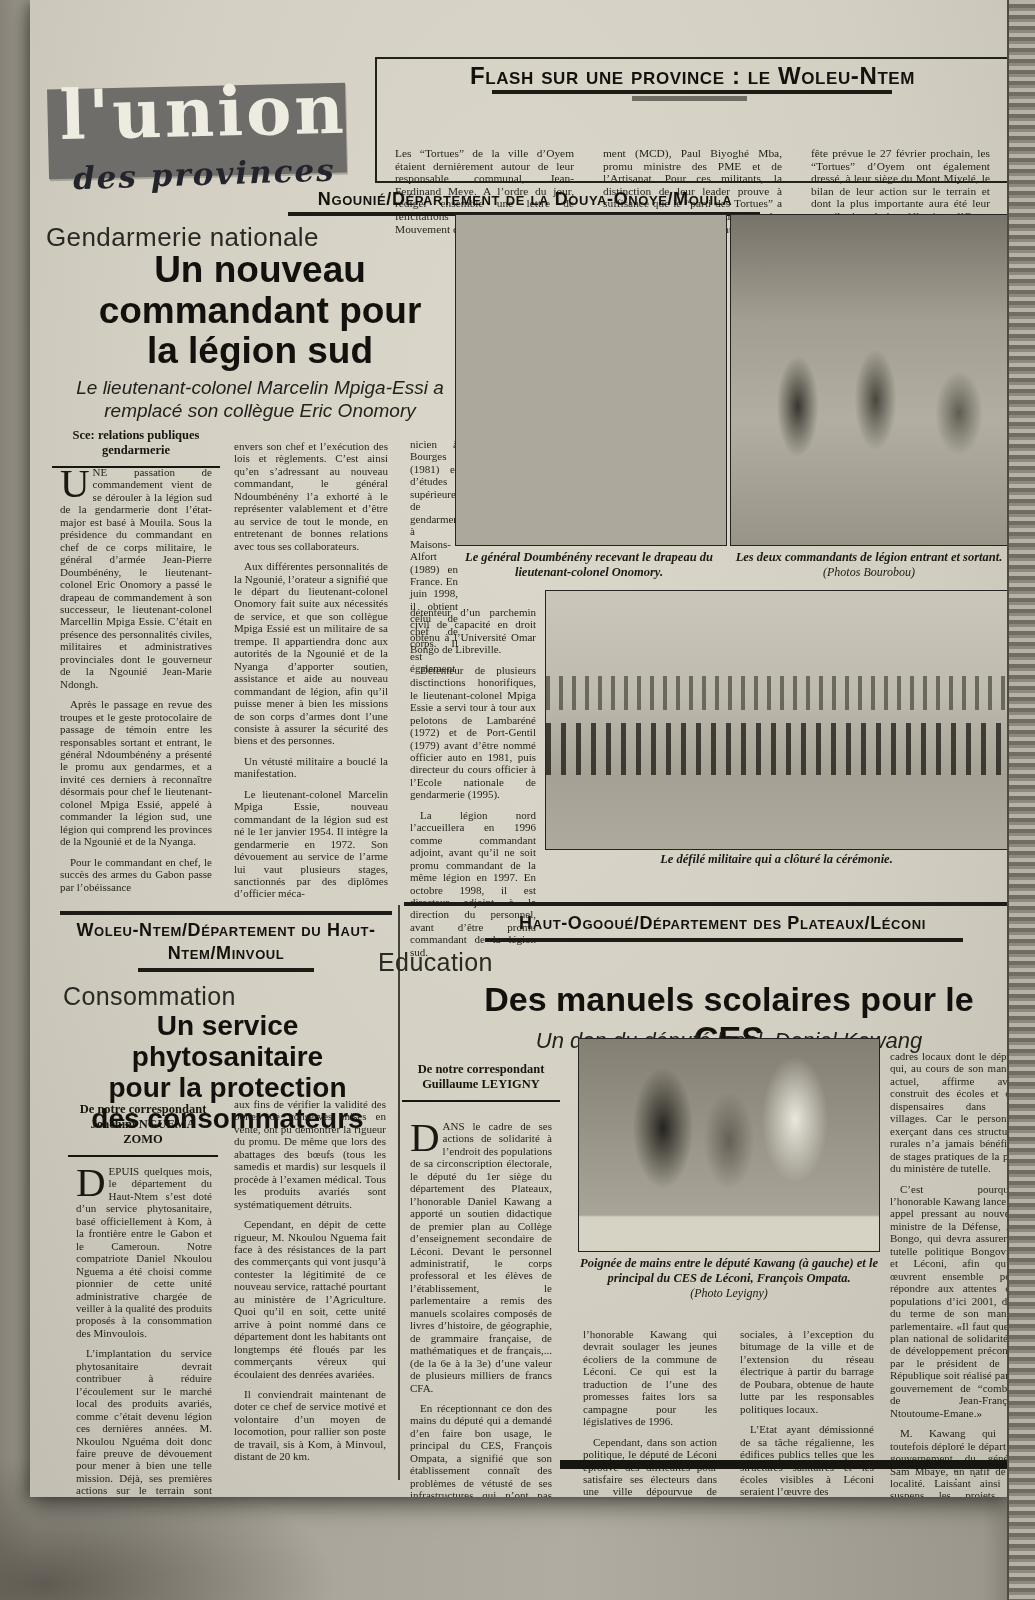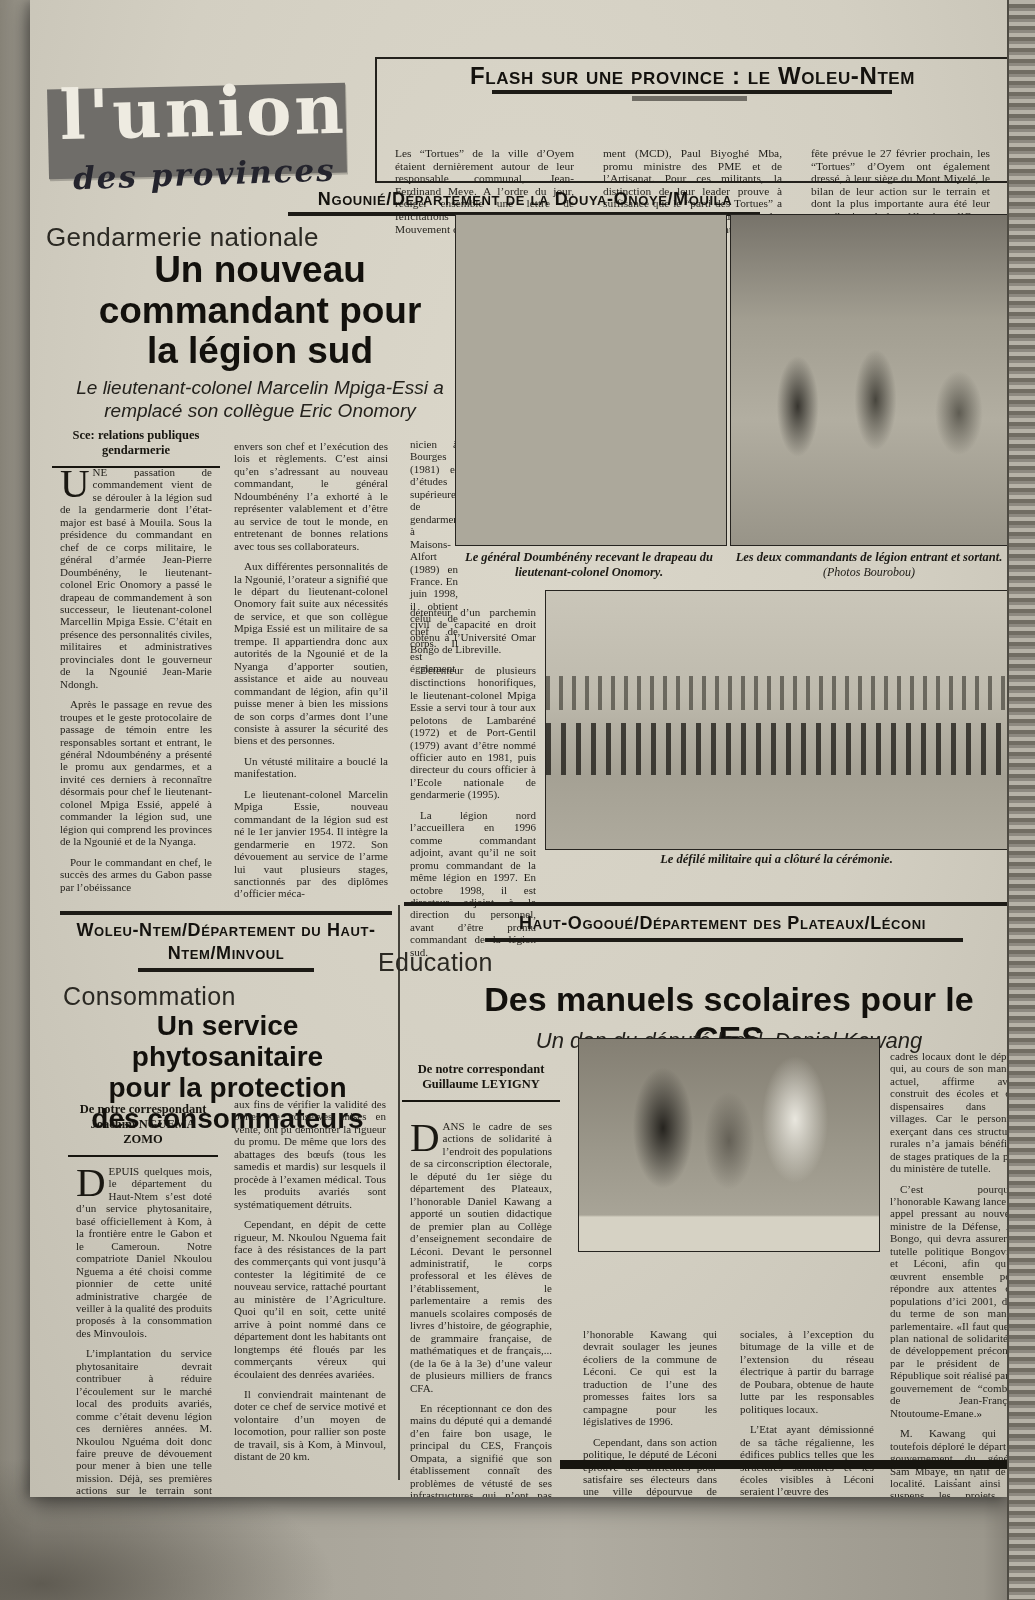--- a/index.html
+++ b/index.html
@@ -182,20 +182,24 @@
     <div class="abs subhead" style="left:420px;top:1028px;width:558px;font-size:22px;">Un don du député local, Daniel Kawang</div>
     <div class="abs byline" style="left:372px;top:1062px;width:158px;">
       <span class="hl-line">De notre correspondant</span>
       <span class="hl-line">Guillaume LEYIGNY</span>
     </div>
     <div class="abs body-text" style="left:372px;top:1112px;width:158px;height:368px;">
       <p class="lead">DANS le cadre de ses actions de solidarité à l’endroit des populations de sa circonscription électorale, le député du 1er siège du département des Plateaux, l’honorable Daniel Kawang a apporté un soutien didactique de premier plan au Collège d’enseignement secondaire de Léconi. Devant le personnel administratif, le corps professoral et les élèves de l’établissement, le parlementaire a remis des manuels scolaires composés de livres d’histoire, de géographie, de grammaire française, de mathématiques et de français,... (de la 6e à la 3e) d’une valeur de plusieurs milliers de francs CFA.</p>
       <p class="ind">En réceptionnant ce don des mains du député qui a demandé d’en faire bon usage, le principal du CES, François Ompata, a signifié que son établissement connaît des problèmes de vétusté de ses infrastructures qui n’ont pas reçu la moindre réfection, ainsi que la fermeture de l’internat. C’est pourquoi, il a salué le geste de</p>
     </div>
     <div class="photo photo-handshake" style="left:548px;top:1038px;width:300px;height:212px;"></div>
+    <div class="abs caption" style="left:540px;top:1256px;width:318px;">
+      <span>Poignée de mains entre le député Kawang (à gauche) et le principal du CES de Léconi, François Ompata.</span>
+      <span class="hl-line credit">(Photo Leyigny)</span>
+    </div>
     <div class="abs body-text" style="left:545px;top:1320px;width:150px;height:158px;">
       <p>l’honorable Kawang qui devrait soulager les jeunes écoliers de la commune de Léconi. Ce qui est la traduction de l’une des promesses faites lors sa campagne pour les législatives de 1996.</p>
       <p class="ind">Cependant, dans son action politique, le député de Léconi éprouve des difficultés pour satisfaire ses électeurs dans une ville dépourvue de réalisations</p>
     </div>
     <div class="abs body-text" style="left:702px;top:1320px;width:150px;height:158px;">
       <p>sociales, à l’exception du bitumage de la ville et de l’extension du réseau électrique à partir du barrage de Poubara, obtenue de haute lutte par les responsables politiques locaux.</p>
       <p class="ind">L’Etat ayant démissionné de sa tâche régalienne, les édifices publics telles que les structures sanitaires et les écoles visibles à Léconi seraient l’œuvre des</p>
     </div>
     <div class="abs body-text" style="left:852px;top:1042px;width:146px;height:438px;">
       <p>cadres locaux dont le député qui, au cours de son mandat actuel, affirme avoir construit des écoles et des dispensaires dans les villages. Car le personnel exerçant dans ces structures rurales n’a jamais bénéficié de stages pratiques de la part du ministère de tutelle.</p>

